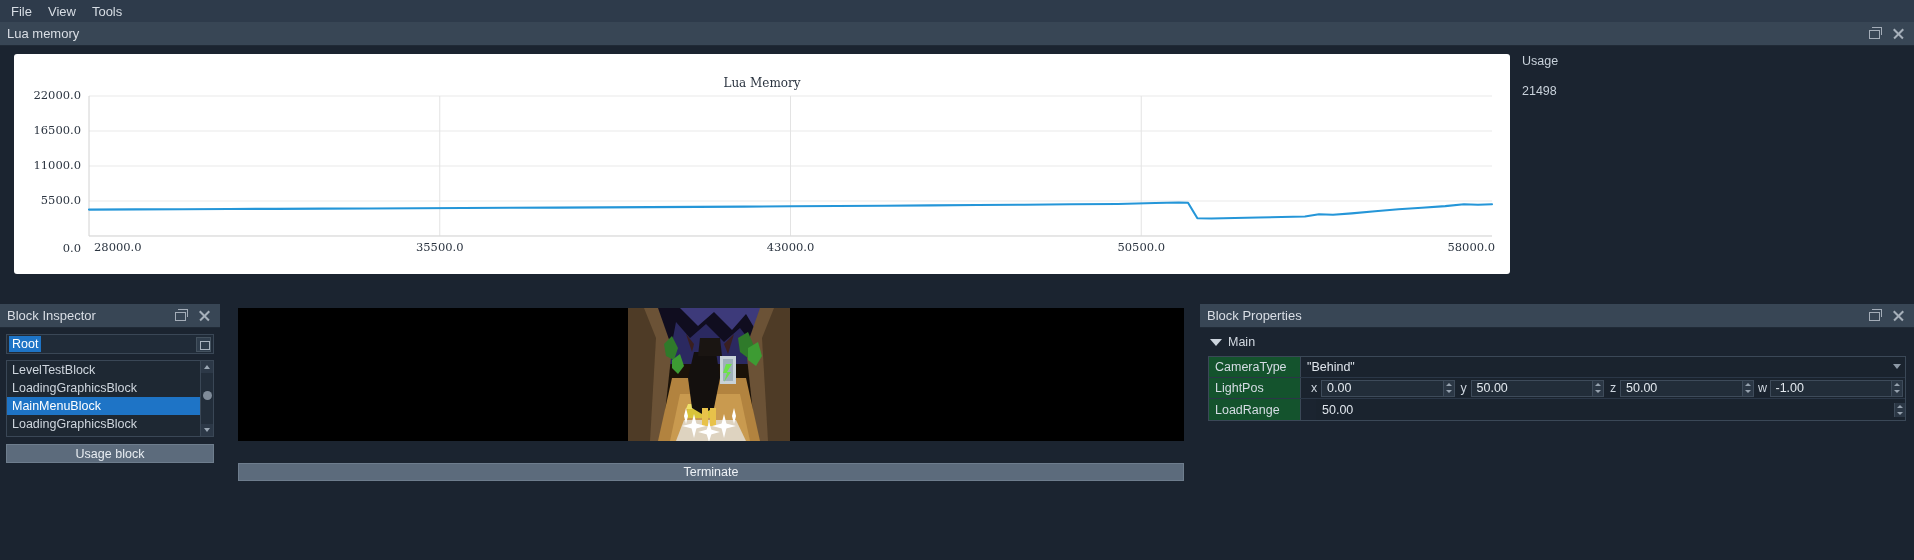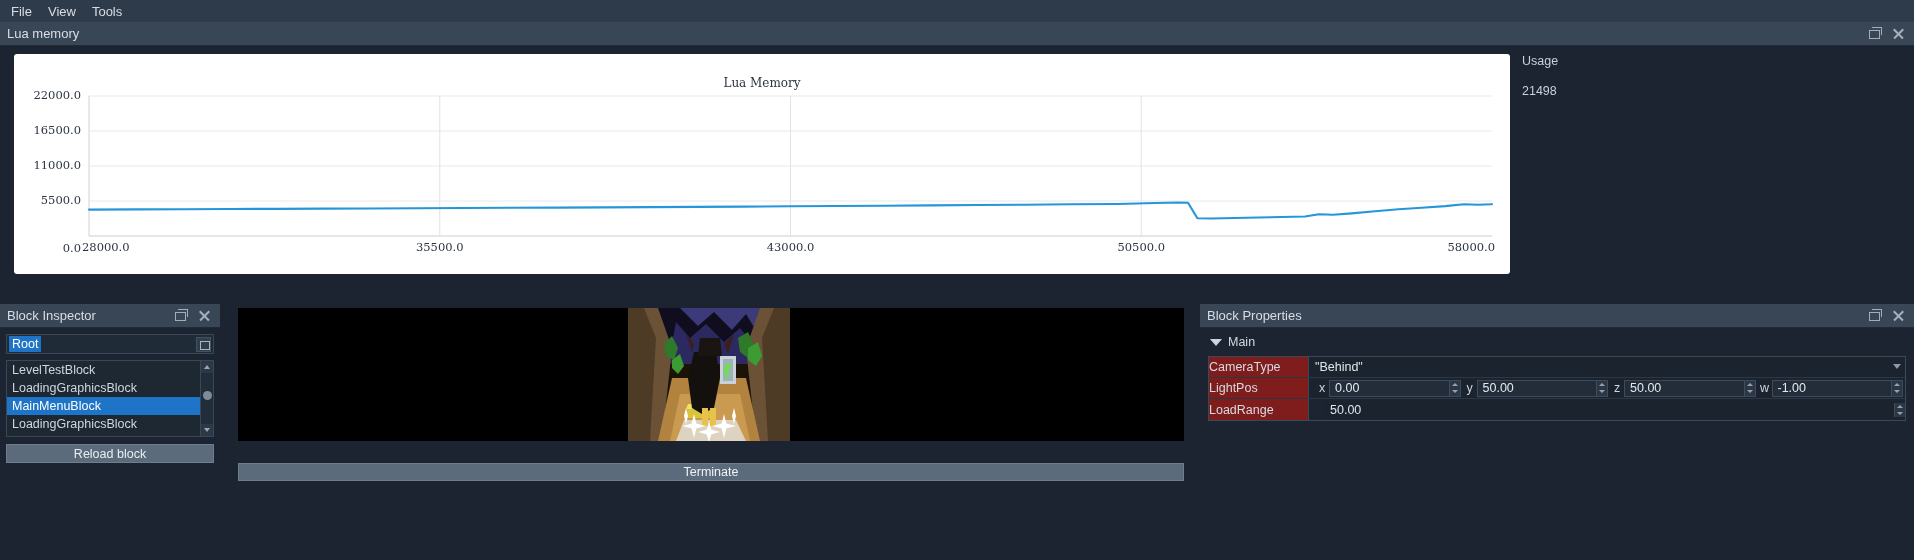--- a/index.html
+++ b/index.html
@@ -133,22 +133,22 @@
   .props-body { padding: 4px 8px 0 8px; }
   .group-hdr { display: flex; align-items: center; gap: 6px; height: 20px; color: #d2d9e1; font-size: 12.5px; text-align: center; }
   .tri-down {
     width: 0; height: 0; border-left: 6px solid transparent; border-right: 6px solid transparent;
     border-top: 7px solid #cdd5de; margin-left: 2px;
   }
   .prop-table { margin-top: 4px; border: 1px solid #3b4857; }
   .prop-row { display: flex; height: 21px; border-bottom: 1px solid #2b3747; }
   .prop-row:last-child { border-bottom: none; gap: 15px; }
   .prop-name {
-    width: 100px; background: #7f1d1d; color: #d5dce4; font-size: 12.5px;
-    display: flex; align-items: center; border-right: 1px solid #3b4857;
+    width: 92px; background: #14532d; color: #d5dce4; font-size: 12.5px;
+    display: flex; align-items: center; padding-left: 6px; border-right: 1px solid #3b4857;
   }
   .prop-val {
     flex: 1; background: #1a232e; display: flex; align-items: center;
     color: #dfe5ec; font-size: 12.5px; padding-left: 6px; position: relative;
   }
   .combo-arrow {
     position: absolute; right: 4px; top: 7px; width: 0; height: 0;
     border-left: 4.5px solid transparent; border-right: 4.5px solid transparent;
     border-top: 5px solid #8d99a6;
   }
@@ -208,21 +208,21 @@
           <polyline points="75.00,155.59 121.77,155.40 168.53,155.21 215.30,155.02 262.07,154.83 308.83,154.64 355.60,154.45 402.37,154.25 449.13,154.03 495.90,153.81 542.67,153.59 589.43,153.36 636.20,153.11 682.97,152.85 729.73,152.60 776.50,152.31 823.27,152.03 870.03,151.71 916.80,151.39 963.57,151.04 1010.33,150.69 1057.10,150.31 1103.87,149.93 1141.28,149.04 1164.66,148.53 1174.02,148.72 1183.37,164.18 1197.40,164.44 1220.78,164.05 1244.17,163.55 1267.55,163.04 1290.93,162.53 1304.96,160.24 1318.99,160.75 1337.70,159.35 1361.08,157.18 1384.47,155.27 1407.85,153.68 1431.23,152.09 1449.94,150.31 1463.97,150.69 1478.00,150.31" fill="none" stroke="#2596d8" stroke-width="2.1" stroke-linejoin="round" stroke-linecap="round"></polyline>
         </svg>
       <div id="ytick-layer">
           <div class="ytick" style="left: 0px; width: 67px; top: 34px;">22000.0</div>
           <div class="ytick" style="left: 0px; width: 67px; top: 69px;">16500.0</div>
           <div class="ytick" style="left: 0px; width: 67px; top: 104px;">11000.0</div>
           <div class="ytick" style="left: 0px; width: 67px; top: 139px;">5500.0</div>
           <div class="ytick" style="left: 0px; width: 67px; top: 187px;">0.0</div>
         </div>
       <div id="xtick-layer">
-          <div class="xtick" style="top: 186px; left: 68px;">28000.0</div>
+          <div class="xtick" style="top: 186px; left: 80px;">28000.0</div>
           <div class="xtick" style="top: 186px; left: 397.75px; width: 56px; text-align: center;">35500.0</div>
           <div class="xtick" style="top: 186px; left: 748.5px; width: 56px; text-align: center;">43000.0</div>
           <div class="xtick" style="top: 186px; left: 1099.25px; width: 56px; text-align: center;">50500.0</div>
           <div class="xtick" style="top: 186px; left: auto; right: 15px;">58000.0</div>
         </div>
     </div>
 
     <div class="usage-box">
       <div class="usage-label">Usage</div>
       <div class="usage-value">21498</div>
@@ -250,21 +250,21 @@
       <div class="list-item">LoadingGraphicsBlock</div>
       <div class="list-item sel">MainMenuBlock</div>
       <div class="list-item">LoadingGraphicsBlock</div>
       <div class="vscroll">
         <div class="arrow up"></div>
         <div class="thumb"></div>
         <div class="arrow dn"></div>
       </div>
     </div>
 
-    <div class="reload-btn">Reload block</div>
+    <div class="reload-btn">Usage block</div>
   </div>
 </div>
 
 <div id="viewport">
   <div class="vp-screen">
     <svg class="game-img" viewBox="0 0 162 133">
       <rect x="0" y="0" width="162" height="133" fill="#1b1208"></rect>
       <rect x="0" y="0" width="162" height="52" fill="#100d1f"></rect>
       <polygon points="52,0 70,18 86,4 104,22 118,6 130,26 162,26 162,0" fill="#3d3a7a"></polygon>
       <polygon points="48,14 62,30 78,16 96,34 112,20 126,38 140,28 150,44 162,40 162,56 40,56" fill="#2b2960"></polygon>

